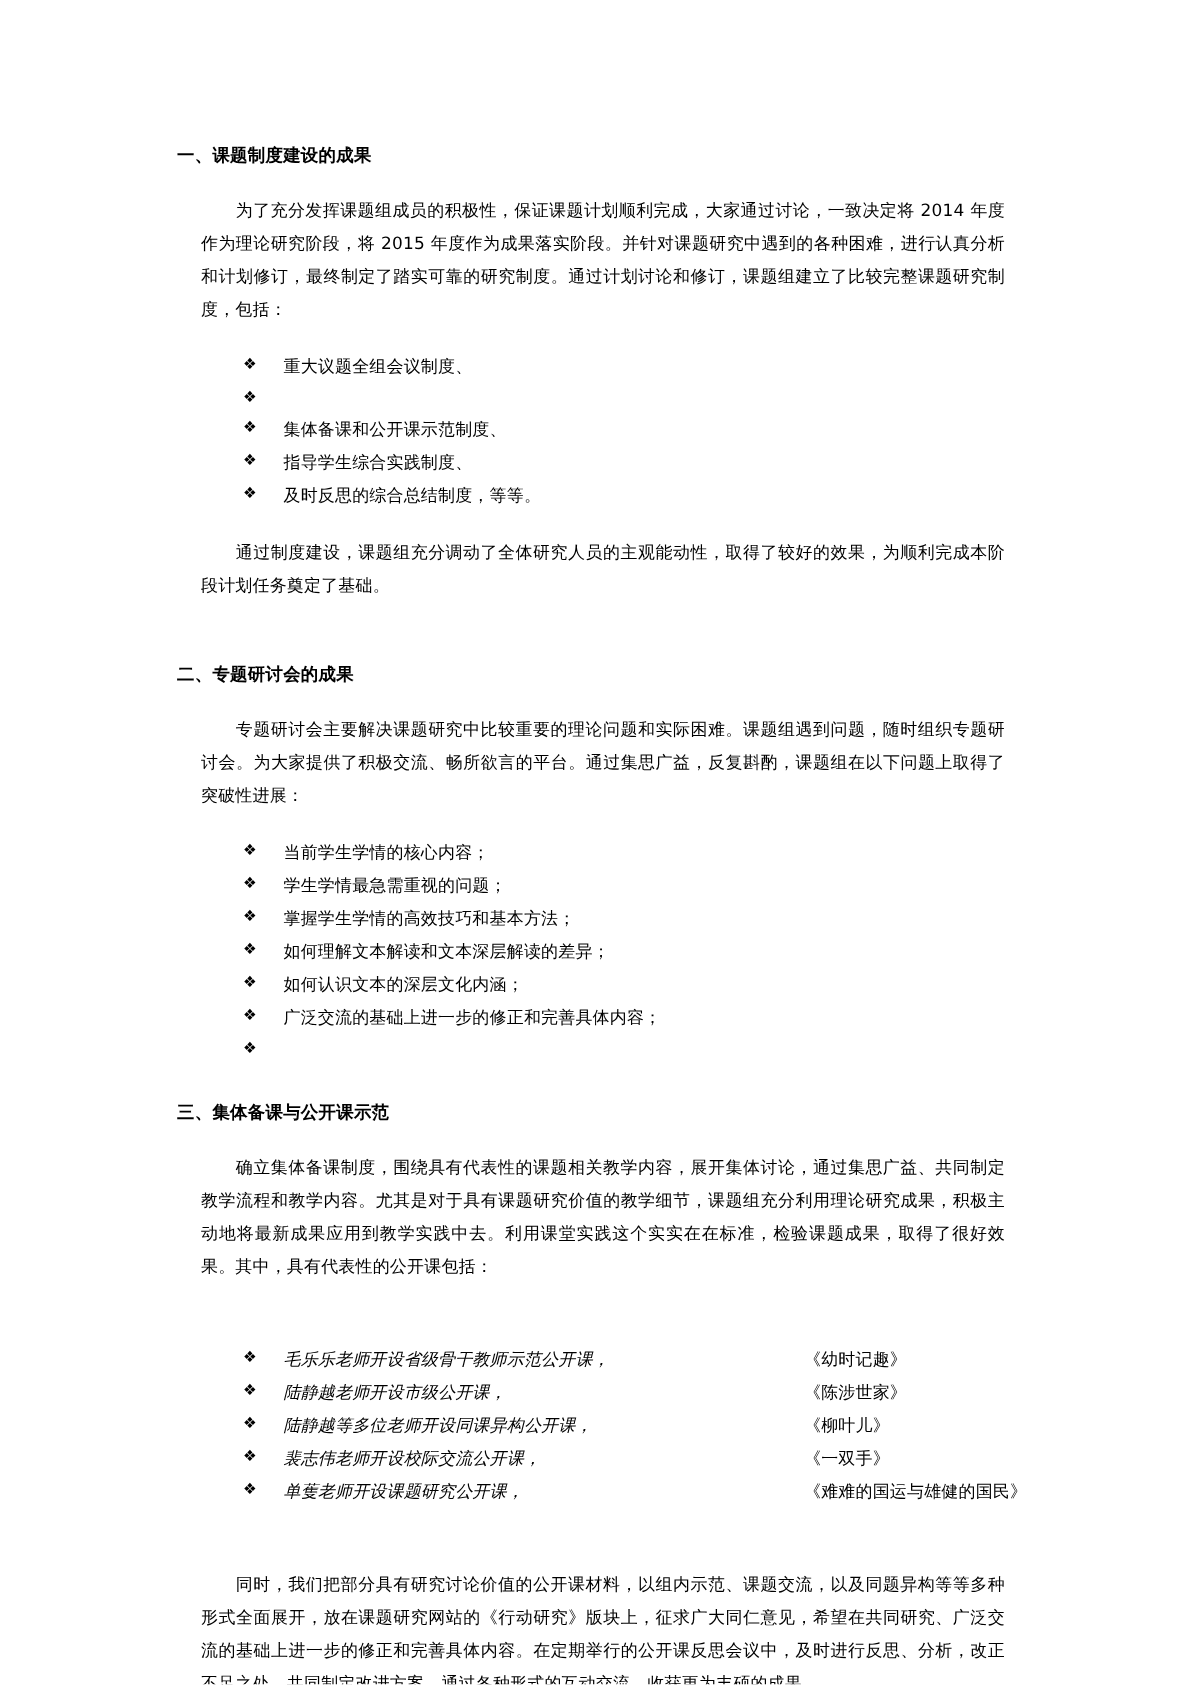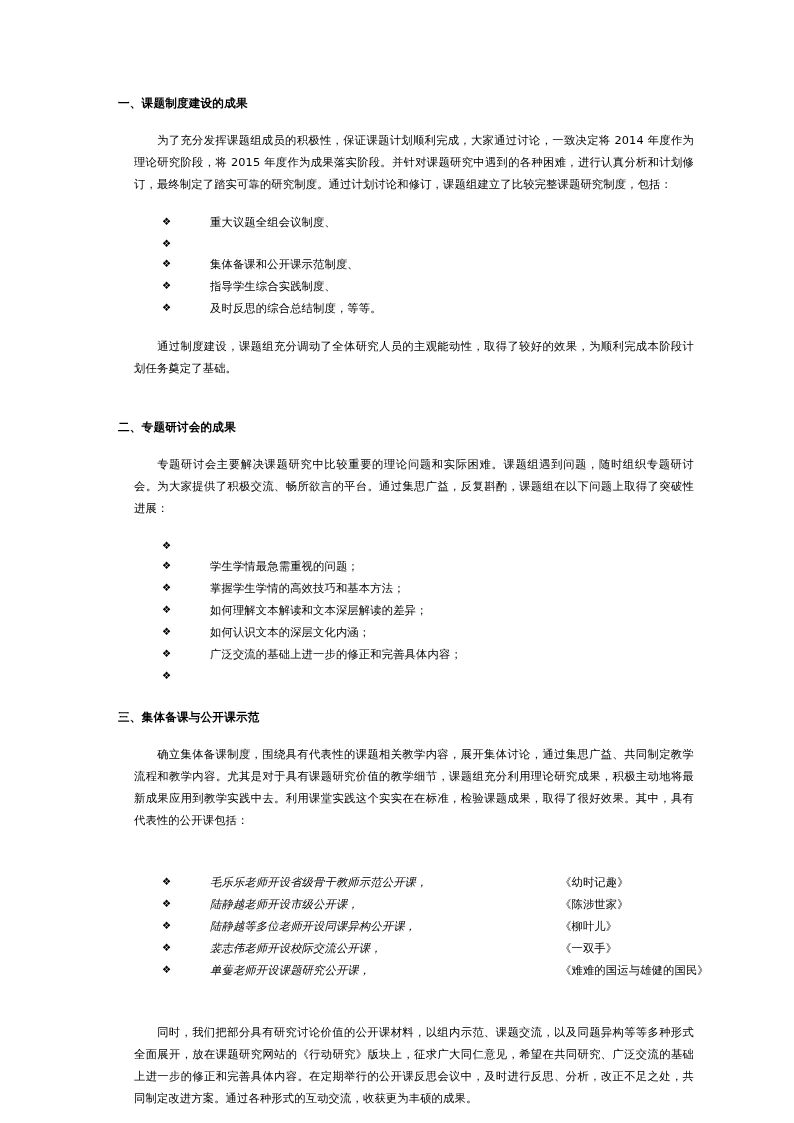--- a/index.html
+++ b/index.html
@@ -10,21 +10,21 @@
   body {
     font-family: "DejaVu Sans", sans-serif;
     color: #000000;
   }
   .page {
     width: 794px;
     height: 1123px;
     position: relative;
     background: #ffffff;
     box-sizing: border-box;
-    padding: 92px 84px 60px 118px;
+    padding: 92px 108px 60px 118px;
     overflow: hidden;
   }
   .doc {
     font-size: 11.3px;
     line-height: 1.95;
   }
   h2.section-heading {
     font-size: 11.6px;
     font-weight: bold;
     margin: 0 0 2px 0;
@@ -52,21 +52,20 @@
   }
   .bullets li .marker {
     flex: 0 0 auto;
     width: 27px;
     font-family: "DejaVu Sans", sans-serif;
     font-size: 10.2px;
     line-height: 1.95;
   }
   .bullets li .btext {
     flex: 1 1 auto;
-    margin-left: 21px;
   }
   .bullets li .btext2 {
     flex: 0 0 auto;
     width: 150px;
   }
   .spacer-md { height: 20px; }
   .spacer-lg { height: 24px; }
   .two-col .btext {
     width: 238px;
     flex: 0 0 auto;
@@ -104,20 +103,21 @@
     </ul>
     <p class="para">通过制度建设，课题组充分调动了全体研究人员的主观能动性，取得了较好的效果，为顺利完成本阶段计划任务奠定了基础。</p>
 
     <div class="spacer-md"></div>
 
     <h2 class="section-heading">二、专题研讨会的成果</h2>
     <p class="para">专题研讨会主要解决课题研究中比较重要的理论问题和实际困难。课题组遇到问题，随时组织专题研讨会。为大家提供了积极交流、畅所欲言的平台。通过集思广益，反复斟酌，课题组在以下问题上取得了突破性进展：</p>
     <ul class="bullets">
       <li>
         <span class="marker">❖</span>
+        <span class="btext">当前学生学情的核心内容；</span>
       </li>
       <li>
         <span class="marker">❖</span>
         <span class="btext">学生学情最急需重视的问题；</span>
       </li>
       <li>
         <span class="marker">❖</span>
         <span class="btext">掌握学生学情的高效技巧和基本方法；</span>
       </li>
       <li>

